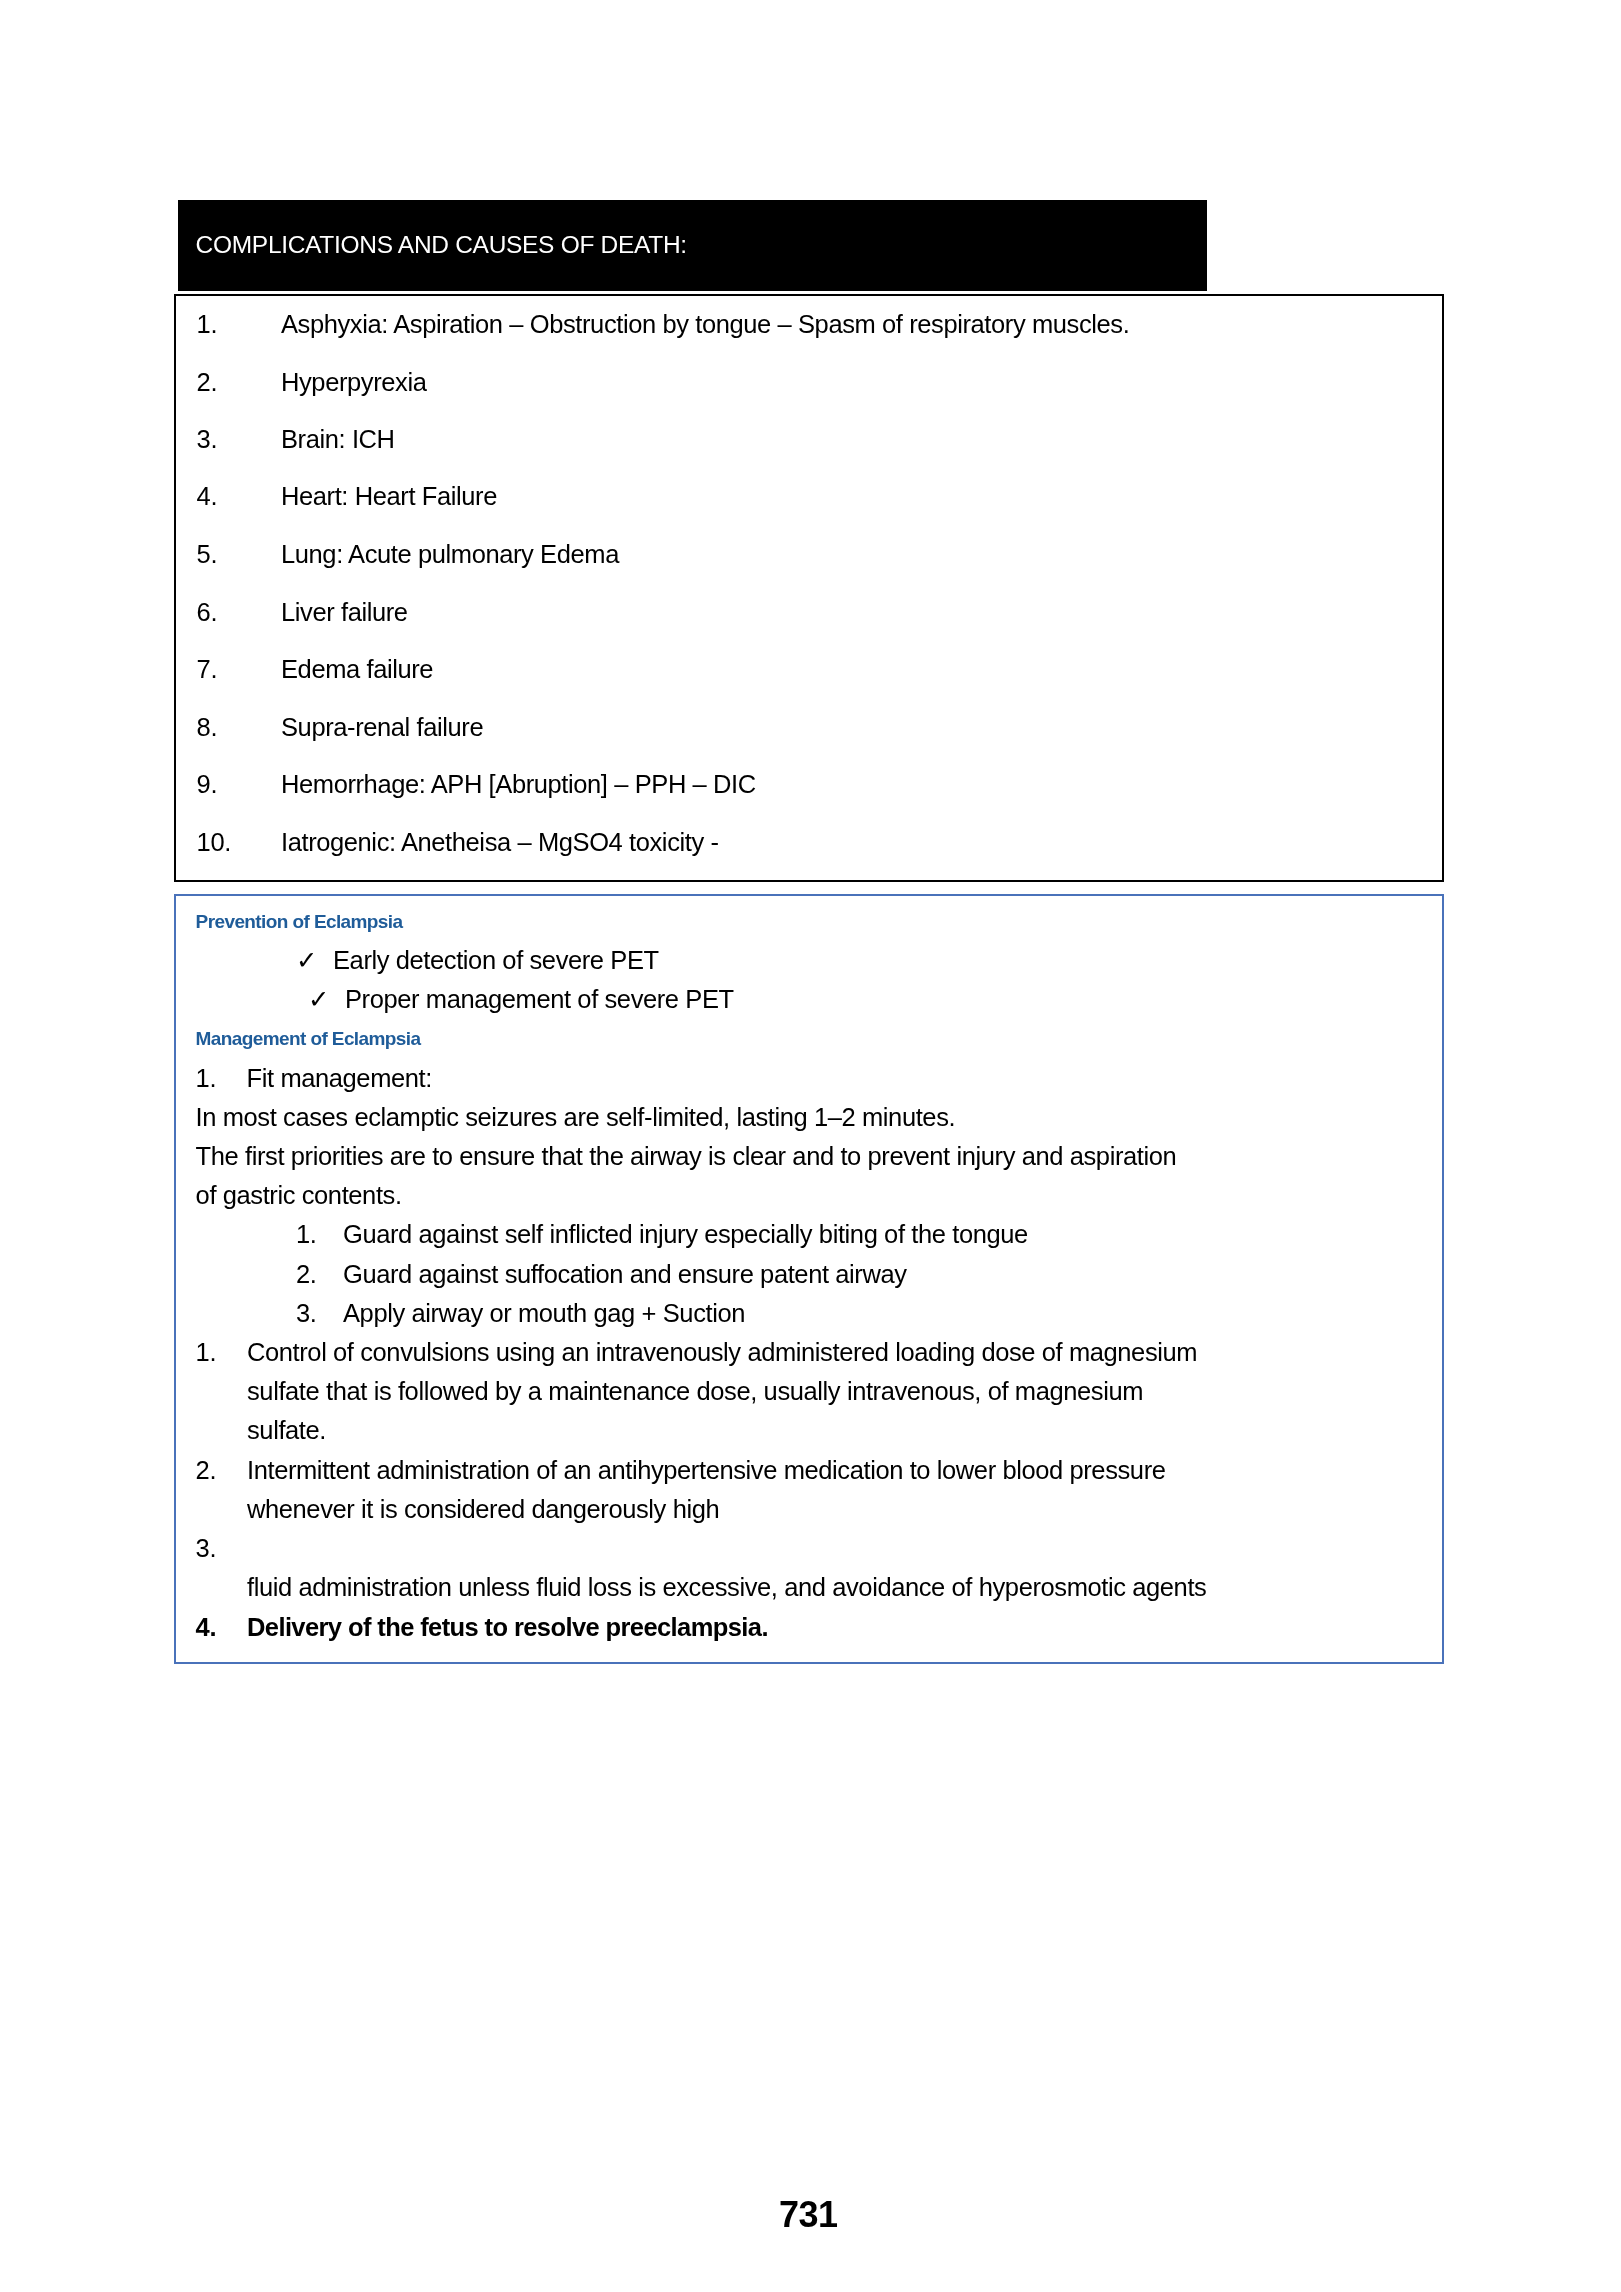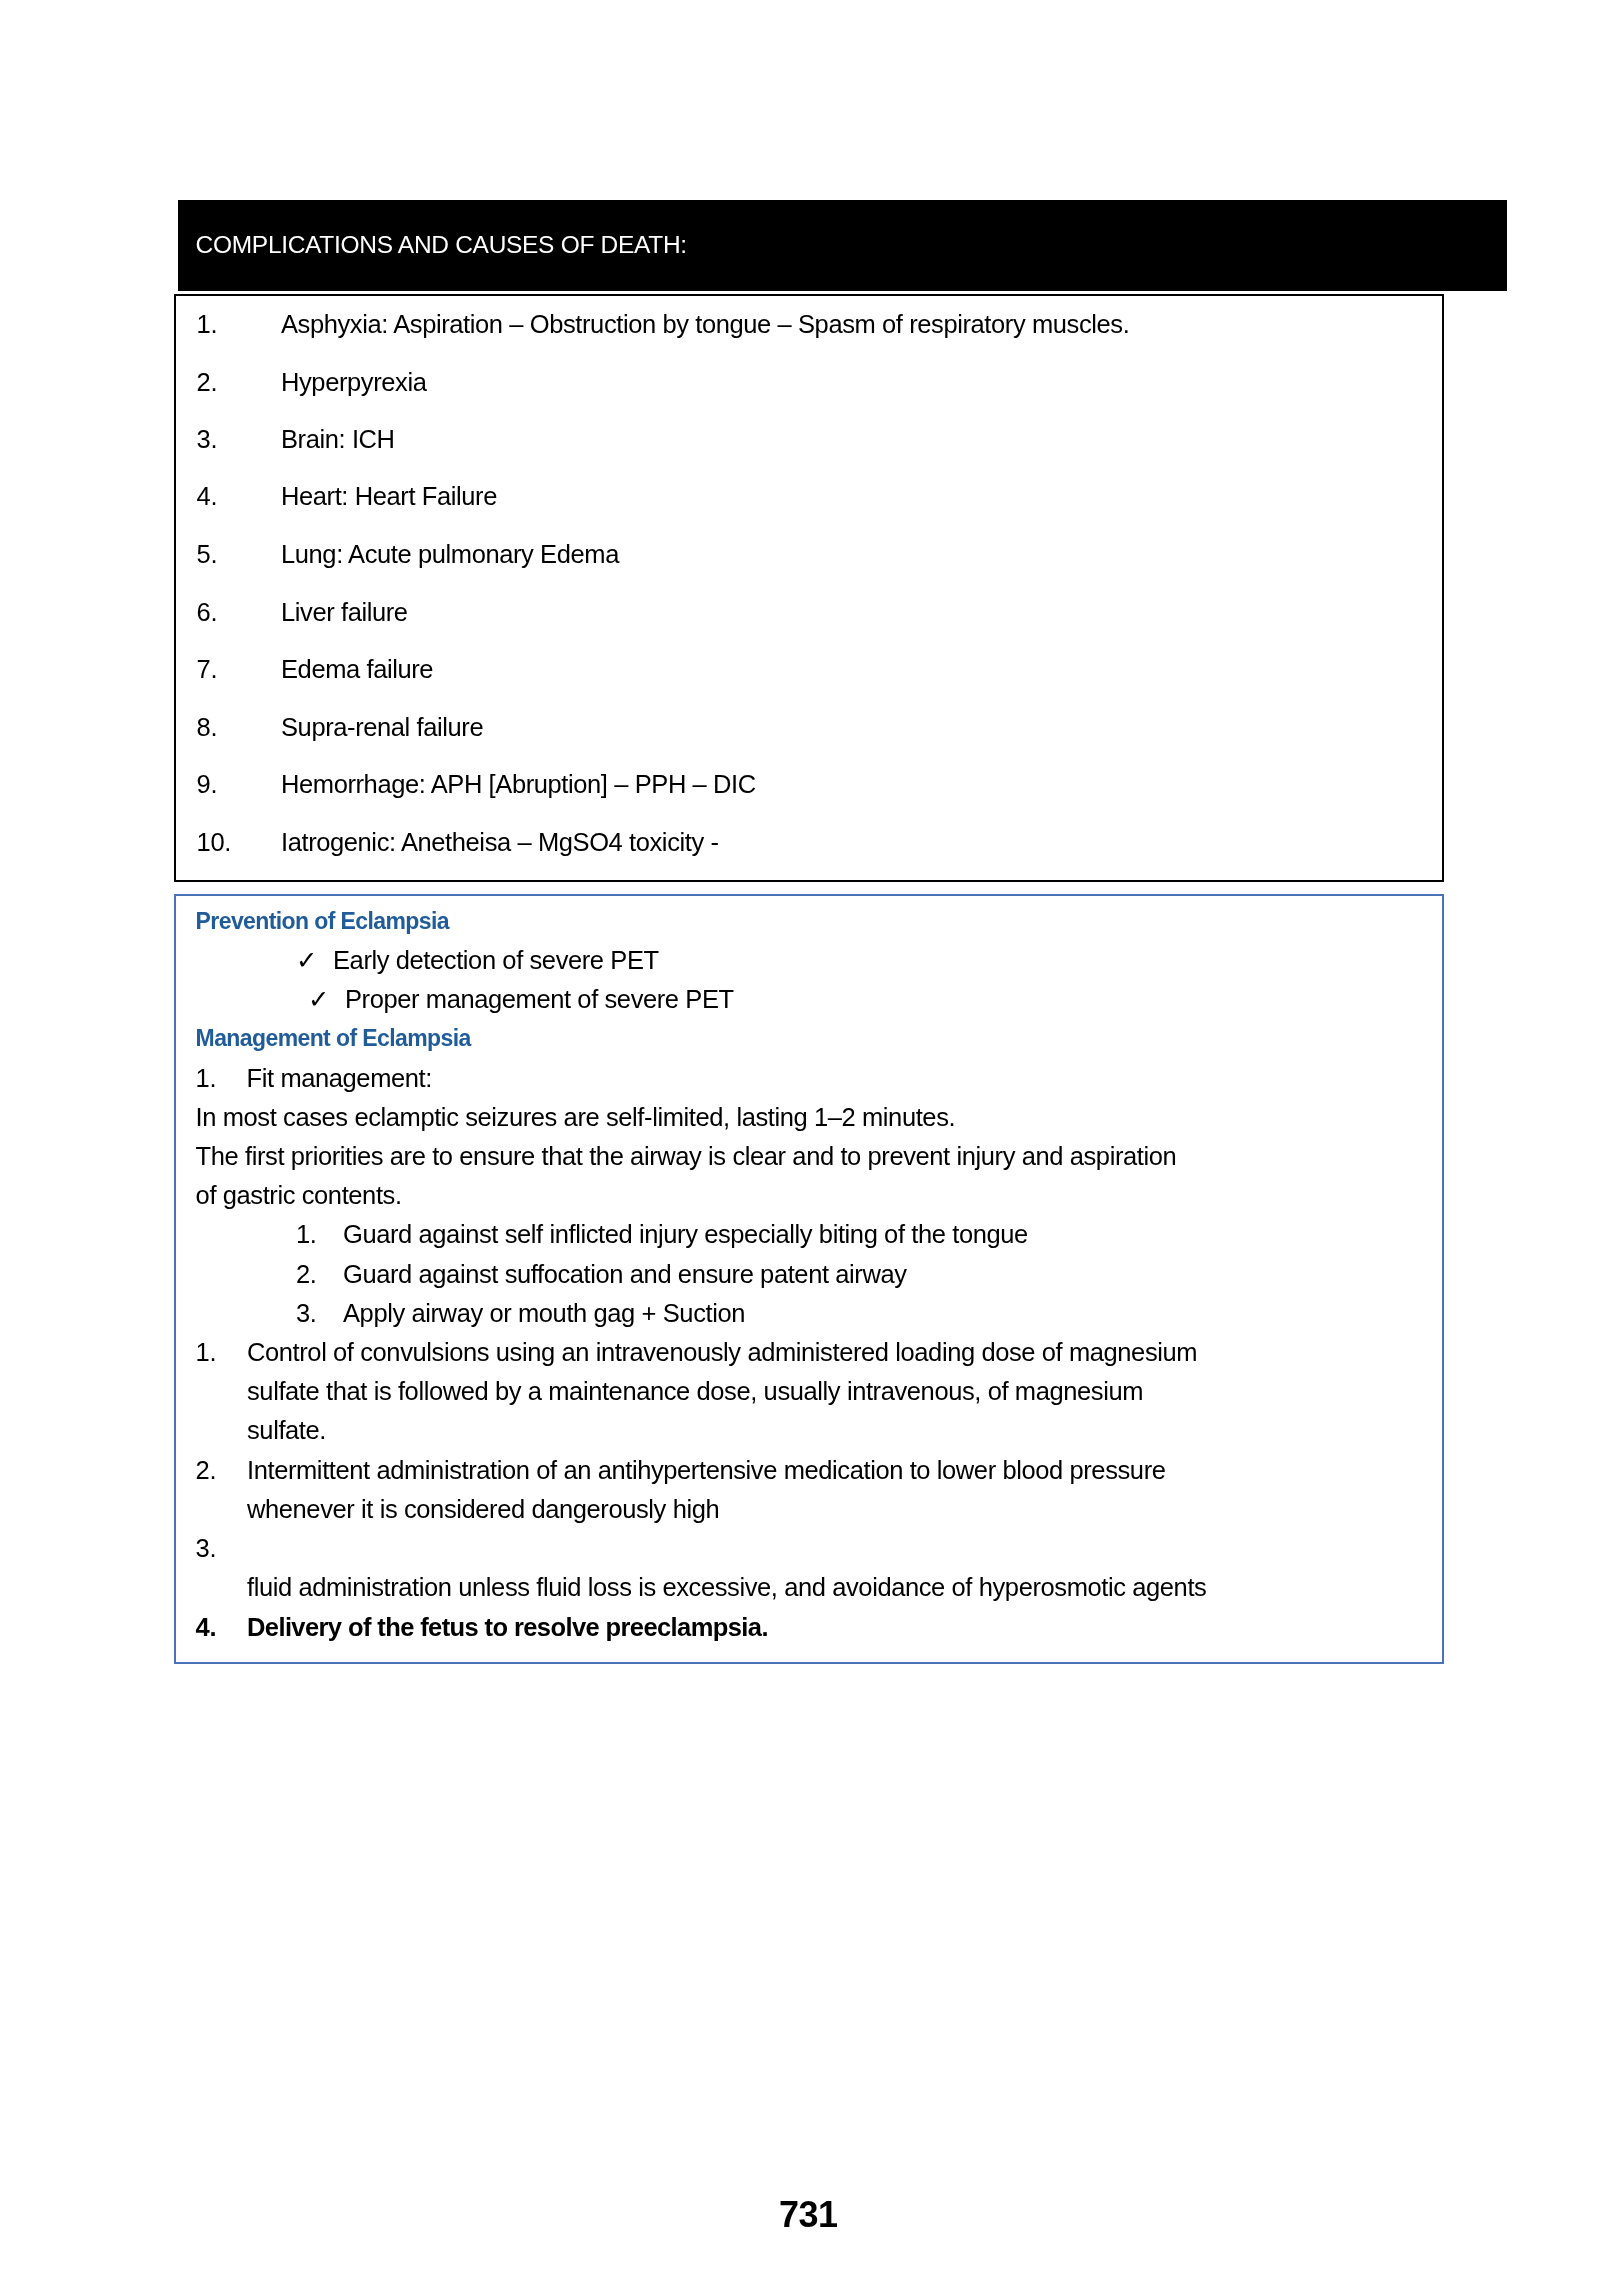--- a/index.html
+++ b/index.html
@@ -1,34 +1,34 @@
 <!DOCTYPE html>
 <html><head>
 <meta charset="utf-8">
 <style>
   html, body { margin:0; padding:0; background:#ffffff; }
   body { width:1621px; height:2293px; position:relative; overflow:hidden;
          font-family:"Liberation Sans", sans-serif; color:#000; }
   .abs { position:absolute; }
 
   
-  .comp-header { left:178px; top:200px; width:1329px; height:91px; background:#000; }
+  .comp-header { left:178px; top:200px; width:1029px; height:91px; background:#000; }
   .comp-title { position:absolute; left:17.6px; top:31px; color:#fff; font-size:24.5px;
                 letter-spacing:-0.3px; white-space:nowrap; }
 
   
   .comp-box { left:174px; top:294px; width:1266px; height:584px; border:2.9px solid #000; box-sizing:content-box; }
   .comp-row { position:absolute; left:0; height:39px; font-size:25.5px; letter-spacing:-0.4px; white-space:nowrap; }
   .comp-num { position:absolute; left:20.6px; top:0; }
   .comp-text { position:absolute; left:105px; top:0; }
 
   
   .blue-box { left:174px; top:894px; width:1266px; height:766px; border:2.9px solid #4A72BA; box-sizing:content-box; }
   .line { position:absolute; font-size:25.5px; letter-spacing:-0.4px; white-space:nowrap; line-height:31px; }
-  .heading { color:#1F5C99; font-weight:bold; font-size:23px; letter-spacing:-0.6px; }
+  .heading { color:#1F5C99; font-weight:bold; font-size:19px; letter-spacing:-0.6px; }
   .bold { font-weight:bold; }
   .check { display:inline-block; width:37px; }
   .page-num { left:779px; top:2194px; font-size:36px; font-weight:bold; letter-spacing:-0.5px; }
 </style>
 </head>
 <body>
 
 <div class="abs comp-header">
   <div class="comp-title">COMPLICATIONS AND CAUSES OF DEATH:</div>
 </div>

